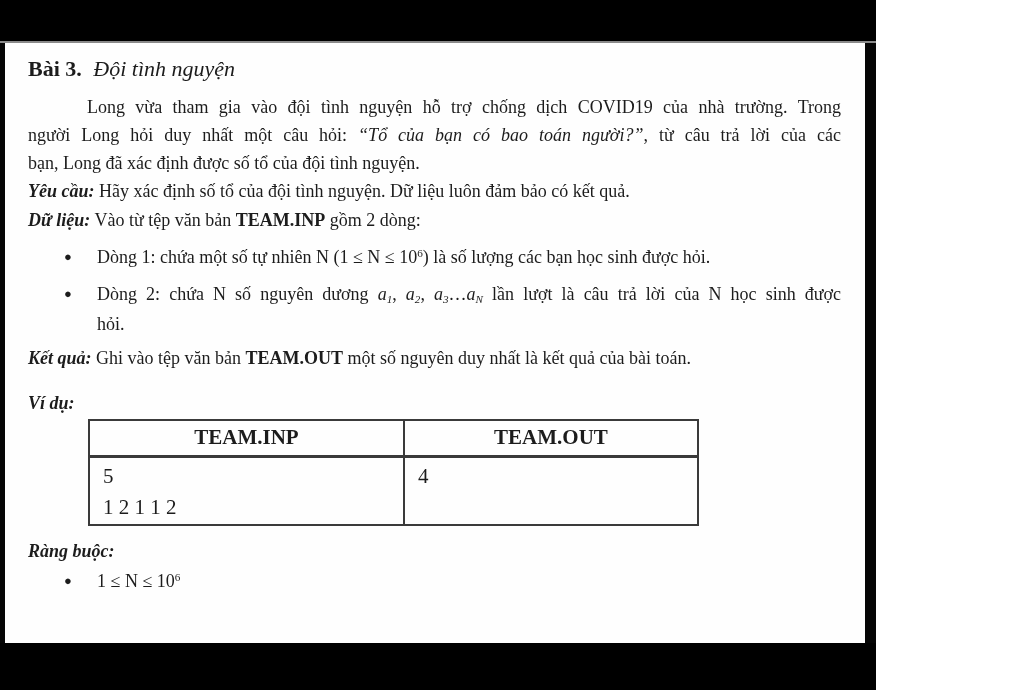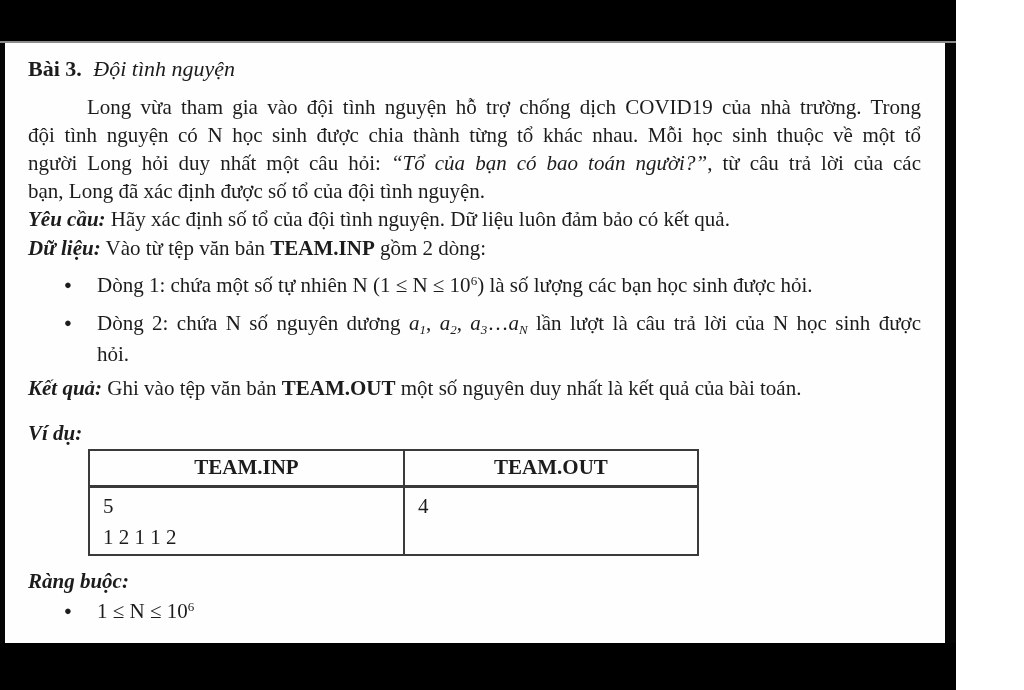--- a/index.html
+++ b/index.html
@@ -1,36 +1,36 @@
 <!DOCTYPE html>
 <html><head>
 <meta charset="utf-8">
 <style>
   html,body{margin:0;padding:0;}
   .screen{
     position:relative;
-    width:956px;height:690px;
+    width:876px;height:690px;
     background:#86efac;
     overflow:hidden;
     font-family:"Liberation Serif","DejaVu Serif",serif;
     color:#1c1c1c;
   }
   .bar-top{position:absolute;left:0;top:0;width:1024px;height:43px;background:#000;border-bottom:2px solid #8a8a8a;box-sizing:border-box;}
   .bar-bottom{position:absolute;left:0;top:643px;width:1024px;height:47px;background:#000;}
   .bar-left{position:absolute;left:0;top:43px;width:5px;height:600px;background:#050505;}
   .bar-right{position:absolute;right:0;top:43px;width:11px;height:600px;background:#050505;}
 
   .doc{
     position:absolute;left:5px;right:11px;top:43px;bottom:47px;
     background:#fefefe;
     padding:0 24px 0 23px;
     box-sizing:border-box;
   }
   .line{
-    font-size:21px;
+    font-size:18px;
     line-height:28px;
     white-space:normal;
   }
   .j{text-align:justify;text-align-last:justify;}
   .indent{padding-left:59px;}
   .title-line{margin-top:12px;font-size:22px;}
   .title-line .st-i{padding-left:6px;}
   .p1{margin-top:10px;}
   .mt1{margin-top:1px;}
   .mt2{margin-top:2px;}
@@ -83,21 +83,20 @@
   <div class="bar-top"></div>
   <div class="bar-left"></div>
   <div class="bar-right"></div>
 
   <div class="doc">
 
     <div class="line title-line"><span class="st-b">Bài 3. </span><span class="st-i">Đội tình nguyện</span></div>
 
     <div>
       <div class="line j indent p1"><span>Long vừa tham gia vào đội tình nguyện hỗ trợ chống dịch COVID19 của nhà trường. Trong</span></div>
-      <div class="line j"><span>đội tình nguyện có N học sinh được chia thành từng tổ khác nhau. Mỗi học sinh thuộc về một tổ</span></div>
       <div class="line j"><span>người Long hỏi duy nhất một câu hỏi: </span><span class="st-i">“Tổ của bạn có bao toán người?”</span><span>, từ câu trả lời của các</span></div>
       <div class="line"><span>bạn, Long đã xác định được số tổ của đội tình nguyện.</span></div>
     </div>
 
     <div class="line"><span class="st-bi">Yêu cầu:</span><span> Hãy xác định số tổ của đội tình nguyện. Dữ liệu luôn đảm bảo có kết quả.</span></div>
     <div class="line mt1"><span class="st-bi">Dữ liệu:</span><span> Vào từ tệp văn bản </span><span class="st-b">TEAM.INP</span><span> gồm 2 dòng:</span></div>
 
     <div class="bullet-row mt9">
       <span class="bullet-marker">●</span>
       <div class="bullet-body">

